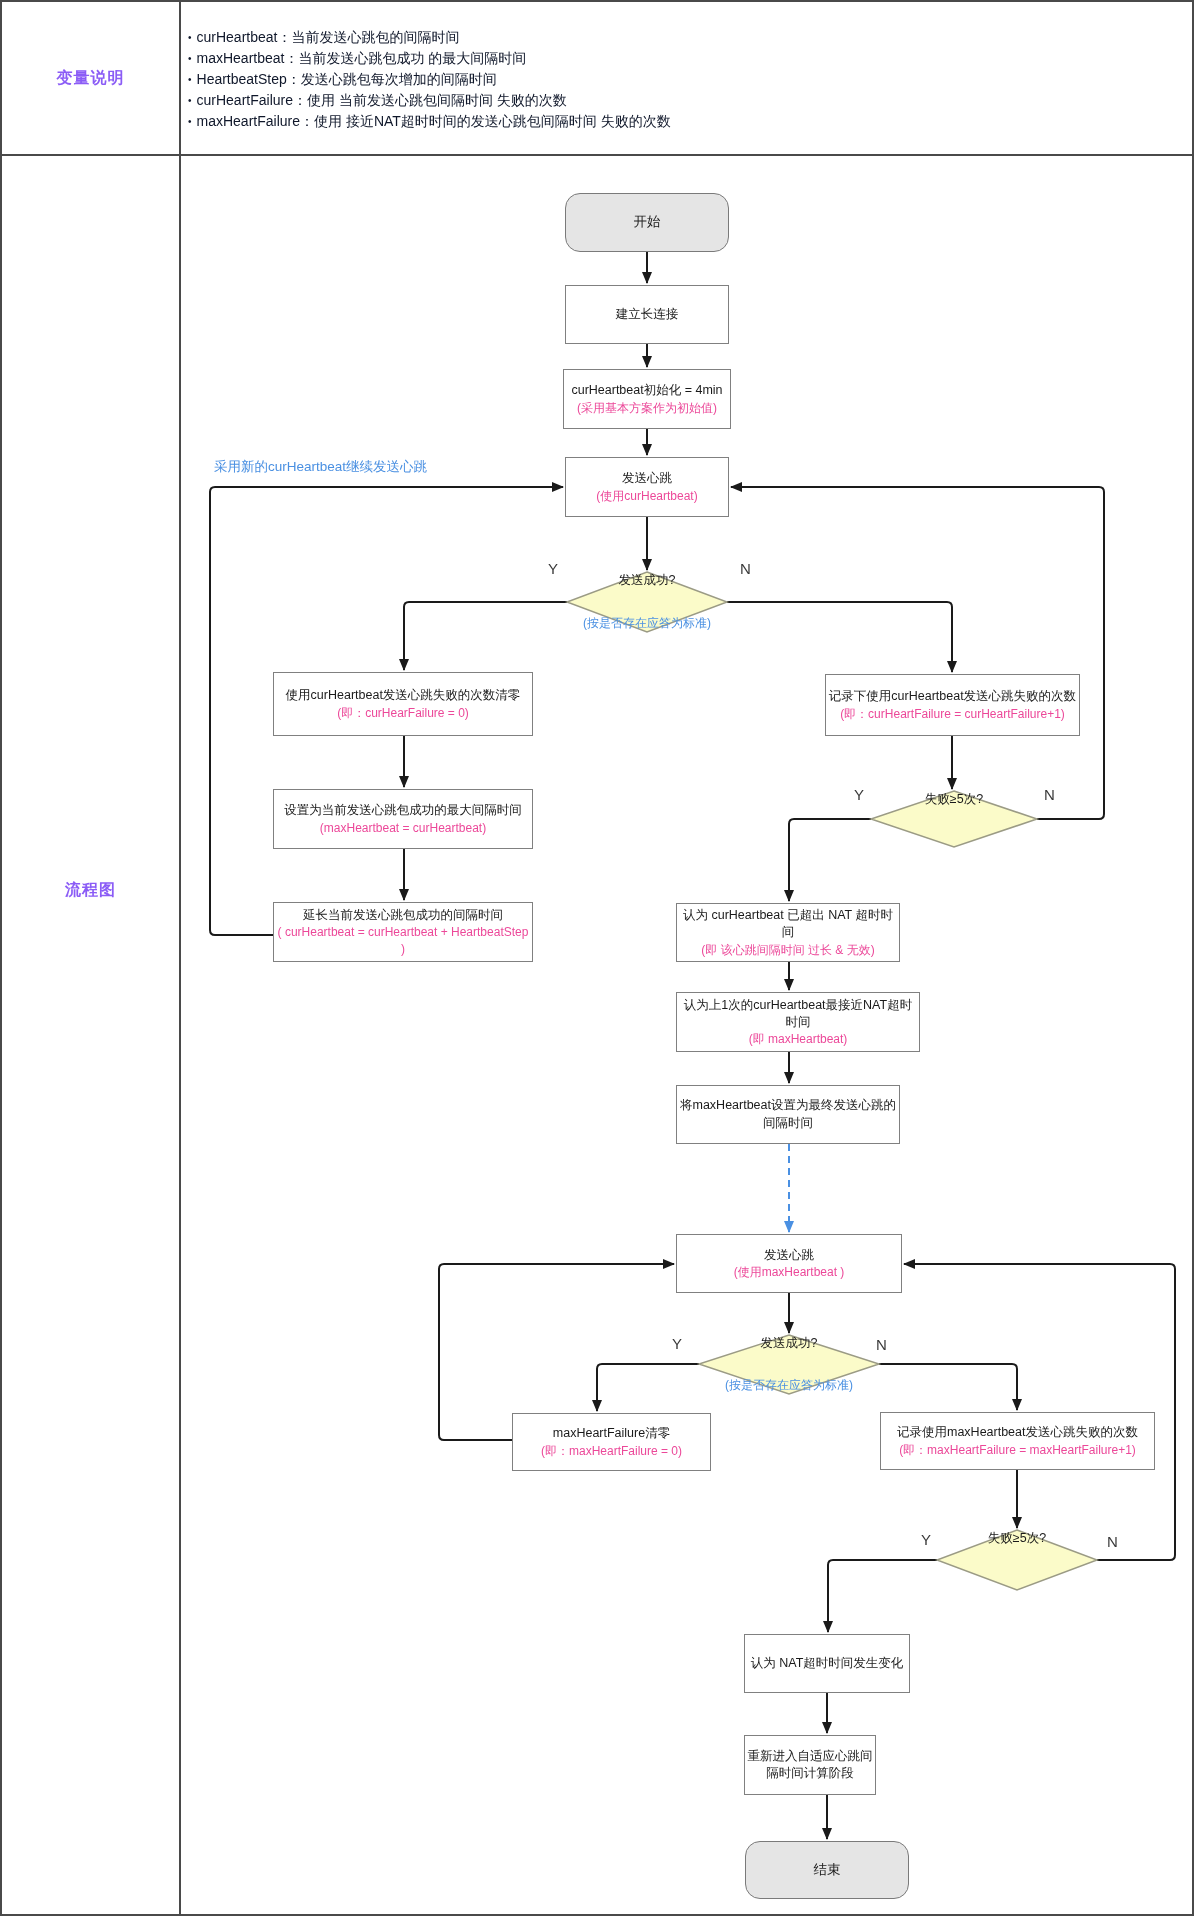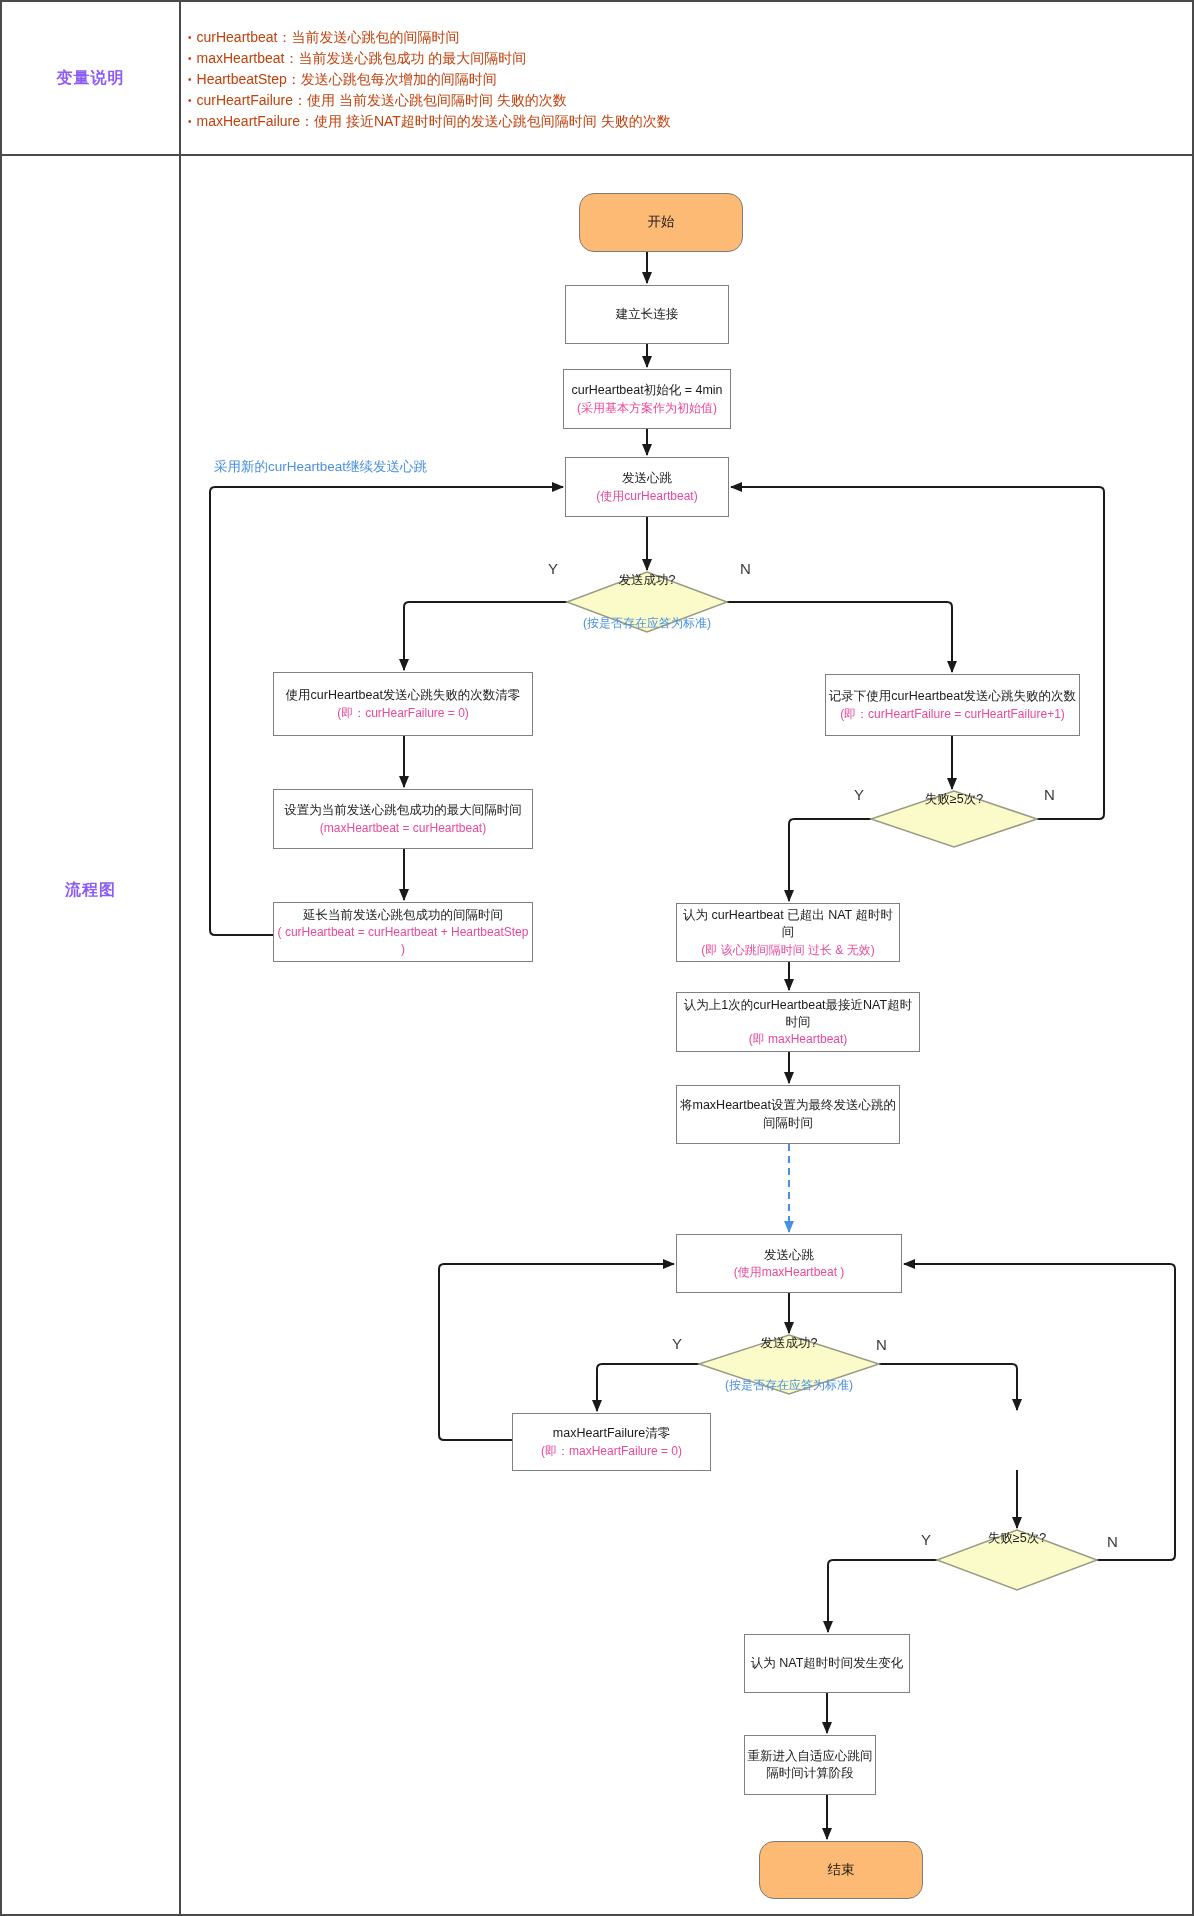--- a/index.html
+++ b/index.html
@@ -8,32 +8,32 @@
     box-sizing:border-box;border:2px solid #4a4a4a;overflow:hidden;
     font-family:"Liberation Sans","DejaVu Sans",sans-serif;color:#222;
   }
   .vdivider{position:absolute;left:177px;top:0;width:2px;height:1916px;background:#4a4a4a;}
   .hdivider{position:absolute;left:0;top:152px;width:1194px;height:2px;background:#4a4a4a;}
   .rowlabel{
     position:absolute;left:0;width:177px;display:flex;align-items:center;justify-content:center;
     font-size:16px;font-weight:bold;color:#8b5cf6;letter-spacing:1px;
   }
   .vars{position:absolute;left:186px;top:25px;width:980px;}
-  .varline{font-size:14px;line-height:21px;color:#c2410c;white-space:nowrap;}
+  .varline{font-size:14px;line-height:21px;color:#0f172a;white-space:nowrap;}
   .varline .bullet{font-size:10px;margin-right:5px;vertical-align:1px;}
   .varline .b{font-weight:normal;}
   svg.wires{position:absolute;left:0;top:0;pointer-events:none;}
   .node{
     position:absolute;box-sizing:border-box;background:#fff;border:1px solid #808080;
     display:flex;flex-direction:column;align-items:center;justify-content:center;
     text-align:center;padding:1px 2px;
   }
   .node .t{font-size:12.5px;color:#1a1a1a;line-height:1.38;}
   .node .n{font-size:12px;color:#ec4899;line-height:1.35;}
-  .terminal{background:#fdba74;border-radius:15px;border:1px solid #7a7a7a;margin-left:14px;}
+  .terminal{background:#e5e5e5;border-radius:15px;border:1px solid #7a7a7a;}
   .terminal .t{font-size:13.5px;}
   .dlabel{
     position:absolute;box-sizing:border-box;display:flex;flex-direction:column;align-items:center;
     justify-content:space-between;text-align:center;pointer-events:none;
   }
   .dlabel .t{font-size:12.5px;color:#1a1a1a;line-height:1.35;}
   .dlabel .n{font-size:12px;color:#4a90e2;line-height:1.3;white-space:nowrap;}
   .yn{position:absolute;font-size:15px;color:#3a3a3a;}
   .loopnote{position:absolute;left:212px;top:456px;font-size:13.5px;color:#4a90e2;white-space:nowrap;}
 </style>
@@ -171,20 +171,24 @@
   <div class="dlabel" style="left:677px;top:1333px;width:220px;height:59px">
     <div class="t">发送成功?</div>
     <div class="n">(按是否存在应答为标准)</div>
   </div>
 
   <div class="node" style="left:510px;top:1411px;width:199px;height:58px">
     <div class="t">maxHeartFailure清零</div>
     <div class="n">(即：maxHeartFailure = 0)</div>
   </div>
 
+  <div class="node" style="left:878px;top:1410px;width:275px;height:58px">
+    <div class="t">记录使用maxHeartbeat发送心跳失败的次数</div>
+    <div class="n">(即：maxHeartFailure = maxHeartFailure+1)</div>
+  </div>
 
   <div class="dlabel" style="left:935px;top:1528px;width:160px;height:60px">
     <div class="t">失败≥5次?</div>
   </div>
 
   <div class="node" style="left:742px;top:1632px;width:166px;height:59px">
     <div class="t">认为 NAT超时时间发生变化</div>
   </div>
 
   <div class="node" style="left:742px;top:1733px;width:132px;height:60px">

